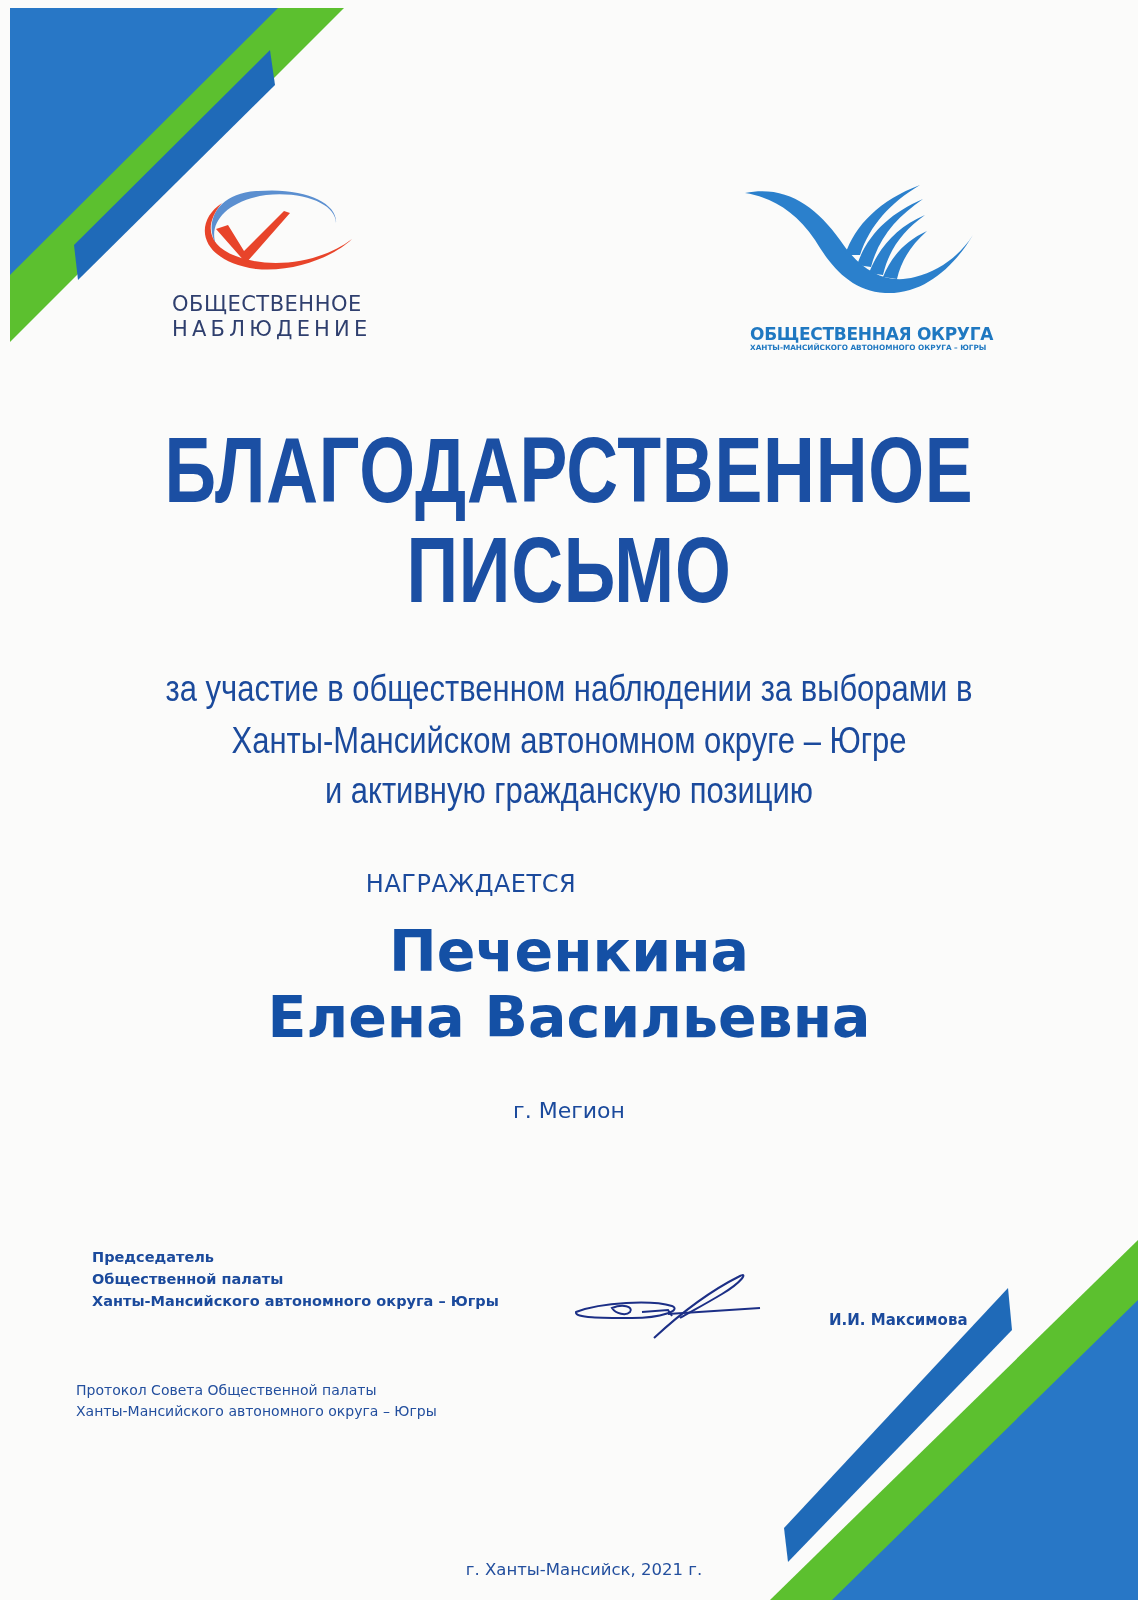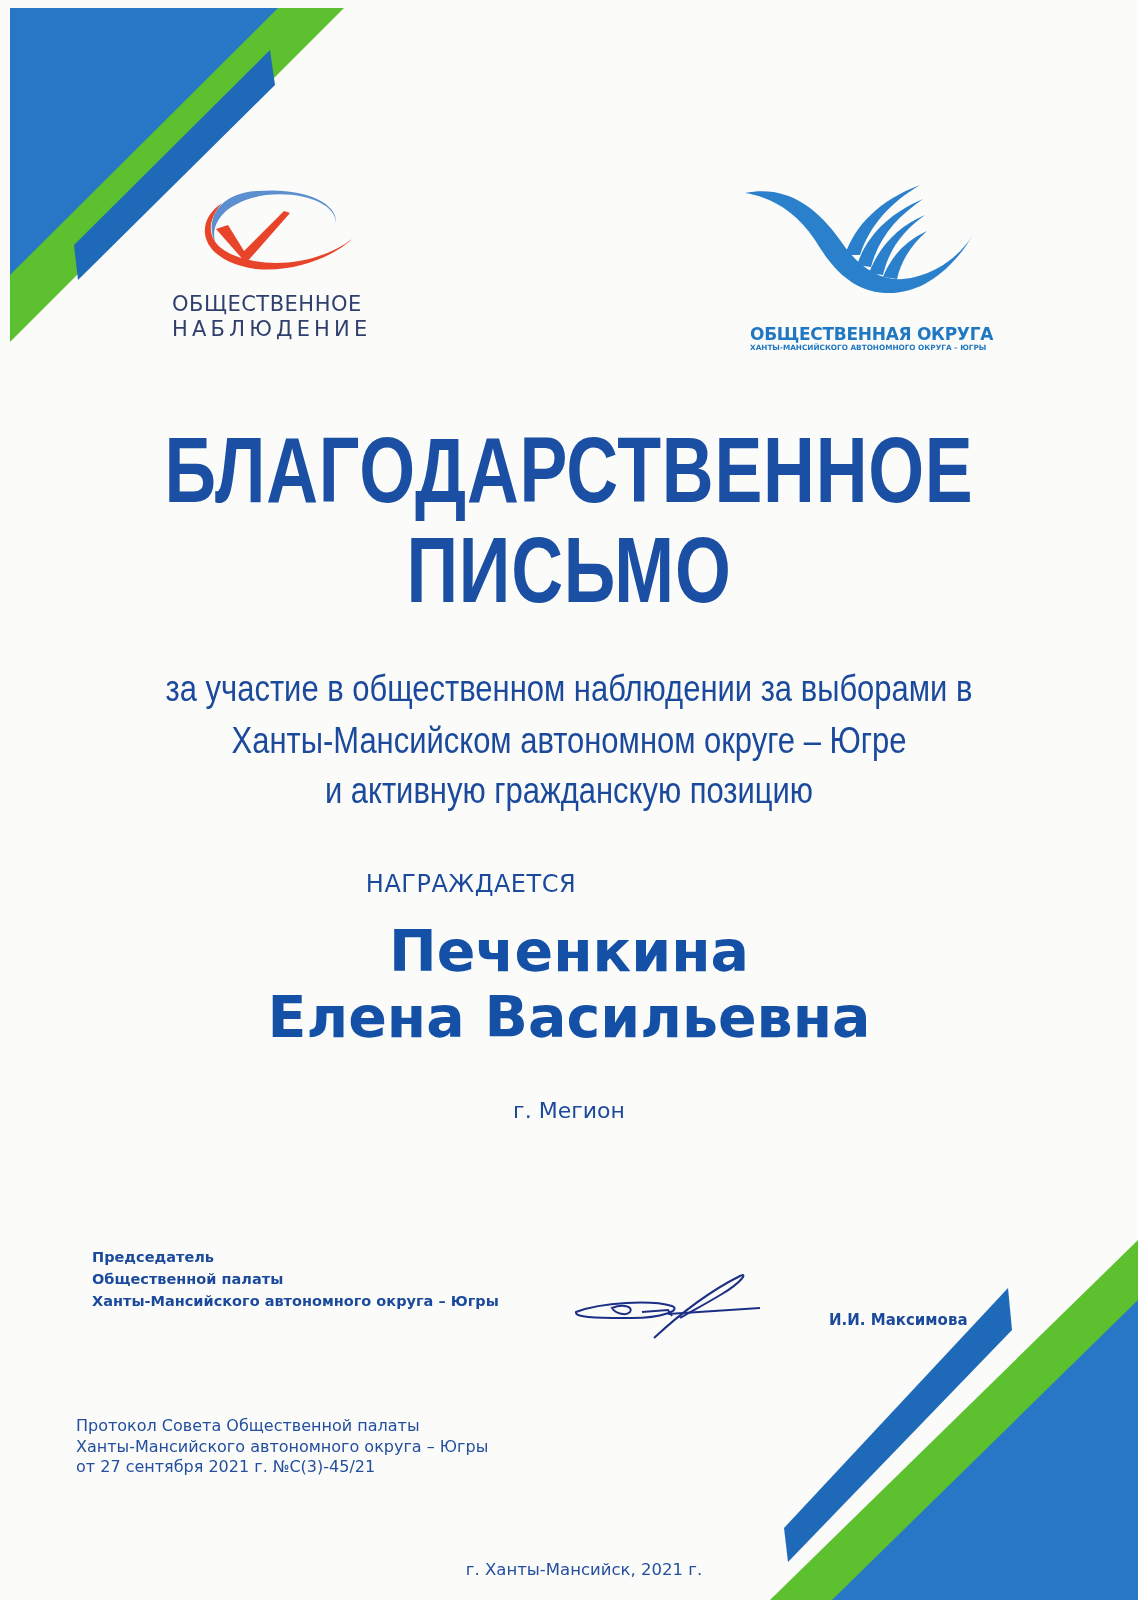--- a/index.html
+++ b/index.html
@@ -59,23 +59,22 @@
       font-family: "DejaVu Sans", sans-serif; font-weight: bold;
       font-size: 14.5px; line-height: 22px; color: #1b4a9c; margin-left: 16px;
     }
     .signer {
       position: absolute; left: 829px; top: 1311px;
       font-family: "DejaVu Sans", sans-serif; font-weight: bold; font-size: 15px;
       color: #1b4a9c;
     }
     .protocol {
       position: absolute; left: 76px; top: 1380px;
-      font-family: "DejaVu Sans", sans-serif; font-size: 16px; line-height: 20.5px;
+      font-family: "DejaVu Sans", sans-serif; font-size: 14px; line-height: 20.5px;
       color: #234f9e;
-      margin-top: 36px;
     }
     .footer {
       position: absolute; left: 0; width: 1138px; text-align: center; top: 1560px;
       font-family: "DejaVu Sans", sans-serif; font-size: 16.5px; color: #234f9e;
       padding-left: 30px; box-sizing: border-box;
     }
   </style>
 </head>
 <body>
 
@@ -135,16 +134,15 @@
   <path d="M70,40 L96,38 L100,44" fill="none" stroke="#1c2f86" stroke-width="2"></path>
   <path d="M82,66 C110,40 140,18 168,4 C176,0 170,10 150,22 C130,34 118,40 108,46" fill="none" stroke="#1c2f86" stroke-width="2"></path>
   <path d="M96,42 L188,36" fill="none" stroke="#1c2f86" stroke-width="2"></path>
 </svg>
 
 <div class="signer">И.И.  Максимова</div>
 
 <div class="protocol">
   <div>Протокол Совета Общественной палаты</div>
   <div>Ханты-Мансийского автономного округа – Югры</div>
-  <div>от 27 сентября 2021 г. №С(3)-45/21</div>
 </div>
 
 <div class="footer">г. Ханты-Мансийск, 2021 г.</div>
 
 </body></html>

